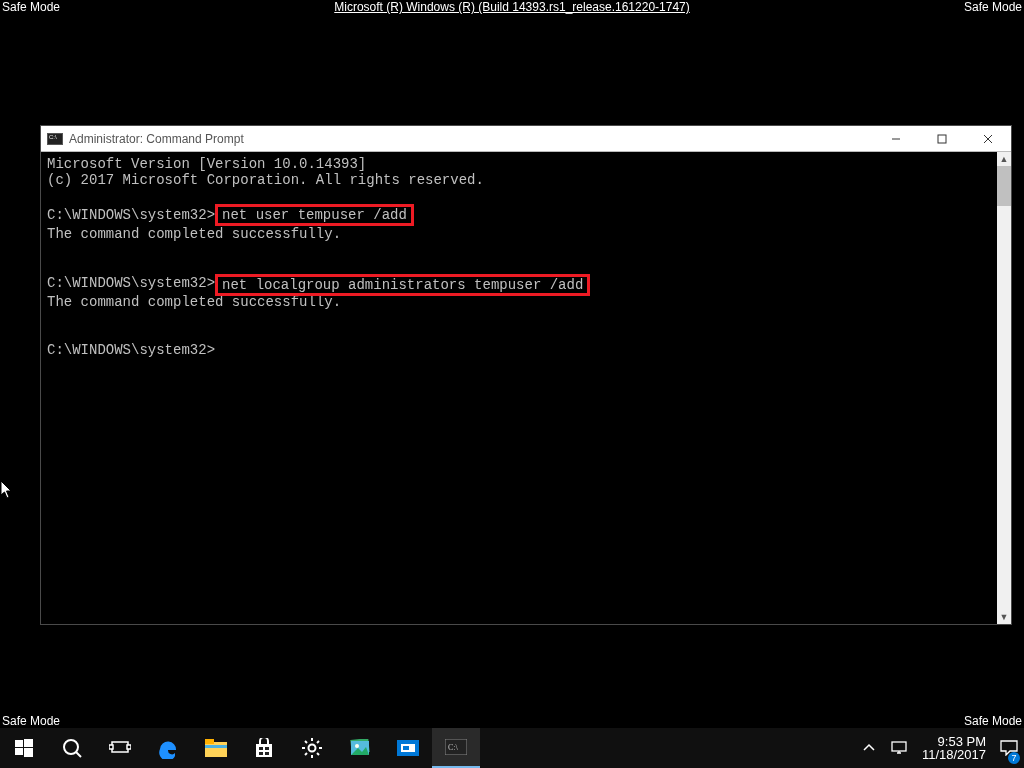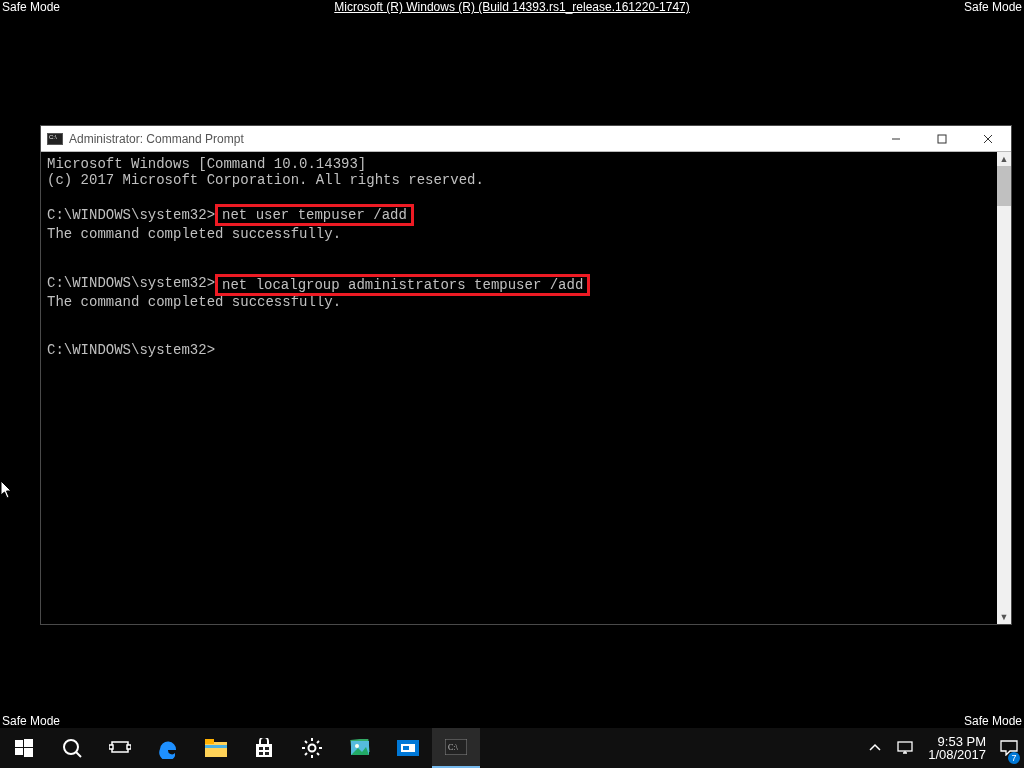--- a/index.html
+++ b/index.html
@@ -111,21 +111,21 @@
             <rect x="1" y="1" width="8" height="8" fill="none" stroke="#333" stroke-width="1"></rect>
           </svg>
       </div>
       <div class="tb-btn close">
         <svg width="10" height="10" viewBox="0 0 10 10">
             <path d="M1 1 L9 9 M9 1 L1 9" stroke="#333" stroke-width="1"></path>
           </svg>
       </div>
     </div>
     <div class="term-wrap">
-      <div class="term"><span>Microsoft Windows [Command 10.0.14393]</span>
+      <div class="term"><span>Microsoft Version [Version 10.0.14393]</span>
 <span>(c) 2017 Microsoft Corporation. All rights reserved.</span>
 
 <span>C:\WINDOWS\system32&gt;</span><span class="hl">net user tempuser /add</span>
 <span>The command completed successfully.</span>
 
 
 <span>C:\WINDOWS\system32&gt;</span><span class="hl2wrap"><span class="hl">net localgroup administrators tempuser /add</span></span>
 <span>The command completed successfully.</span>
 
 
@@ -234,21 +234,21 @@
           </svg>
       </div>
       <div class="titem">
         <svg width="18" height="14" viewBox="0 0 18 14">
             <rect x="2" y="1" width="14" height="9" fill="none" stroke="#fff" stroke-width="1.3"></rect>
             <path d="M7 12 H11 M9 10 V12" stroke="#fff" stroke-width="1.3"></path>
           </svg>
       </div>
       <div class="clock">
         <div>9:53 PM</div>
-        <div>1/08/2017</div>
+        <div>11/18/2017</div>
       </div>
       <div class="titem badge" data-badge="7">
         <svg width="18" height="16" viewBox="0 0 18 16">
             <path d="M1 1 H17 V11 H10 L6 15 V11 H1 Z" fill="none" stroke="#fff" stroke-width="1.3"></path>
           </svg>
       </div>
     </div>
   </div>
 </div>
 

